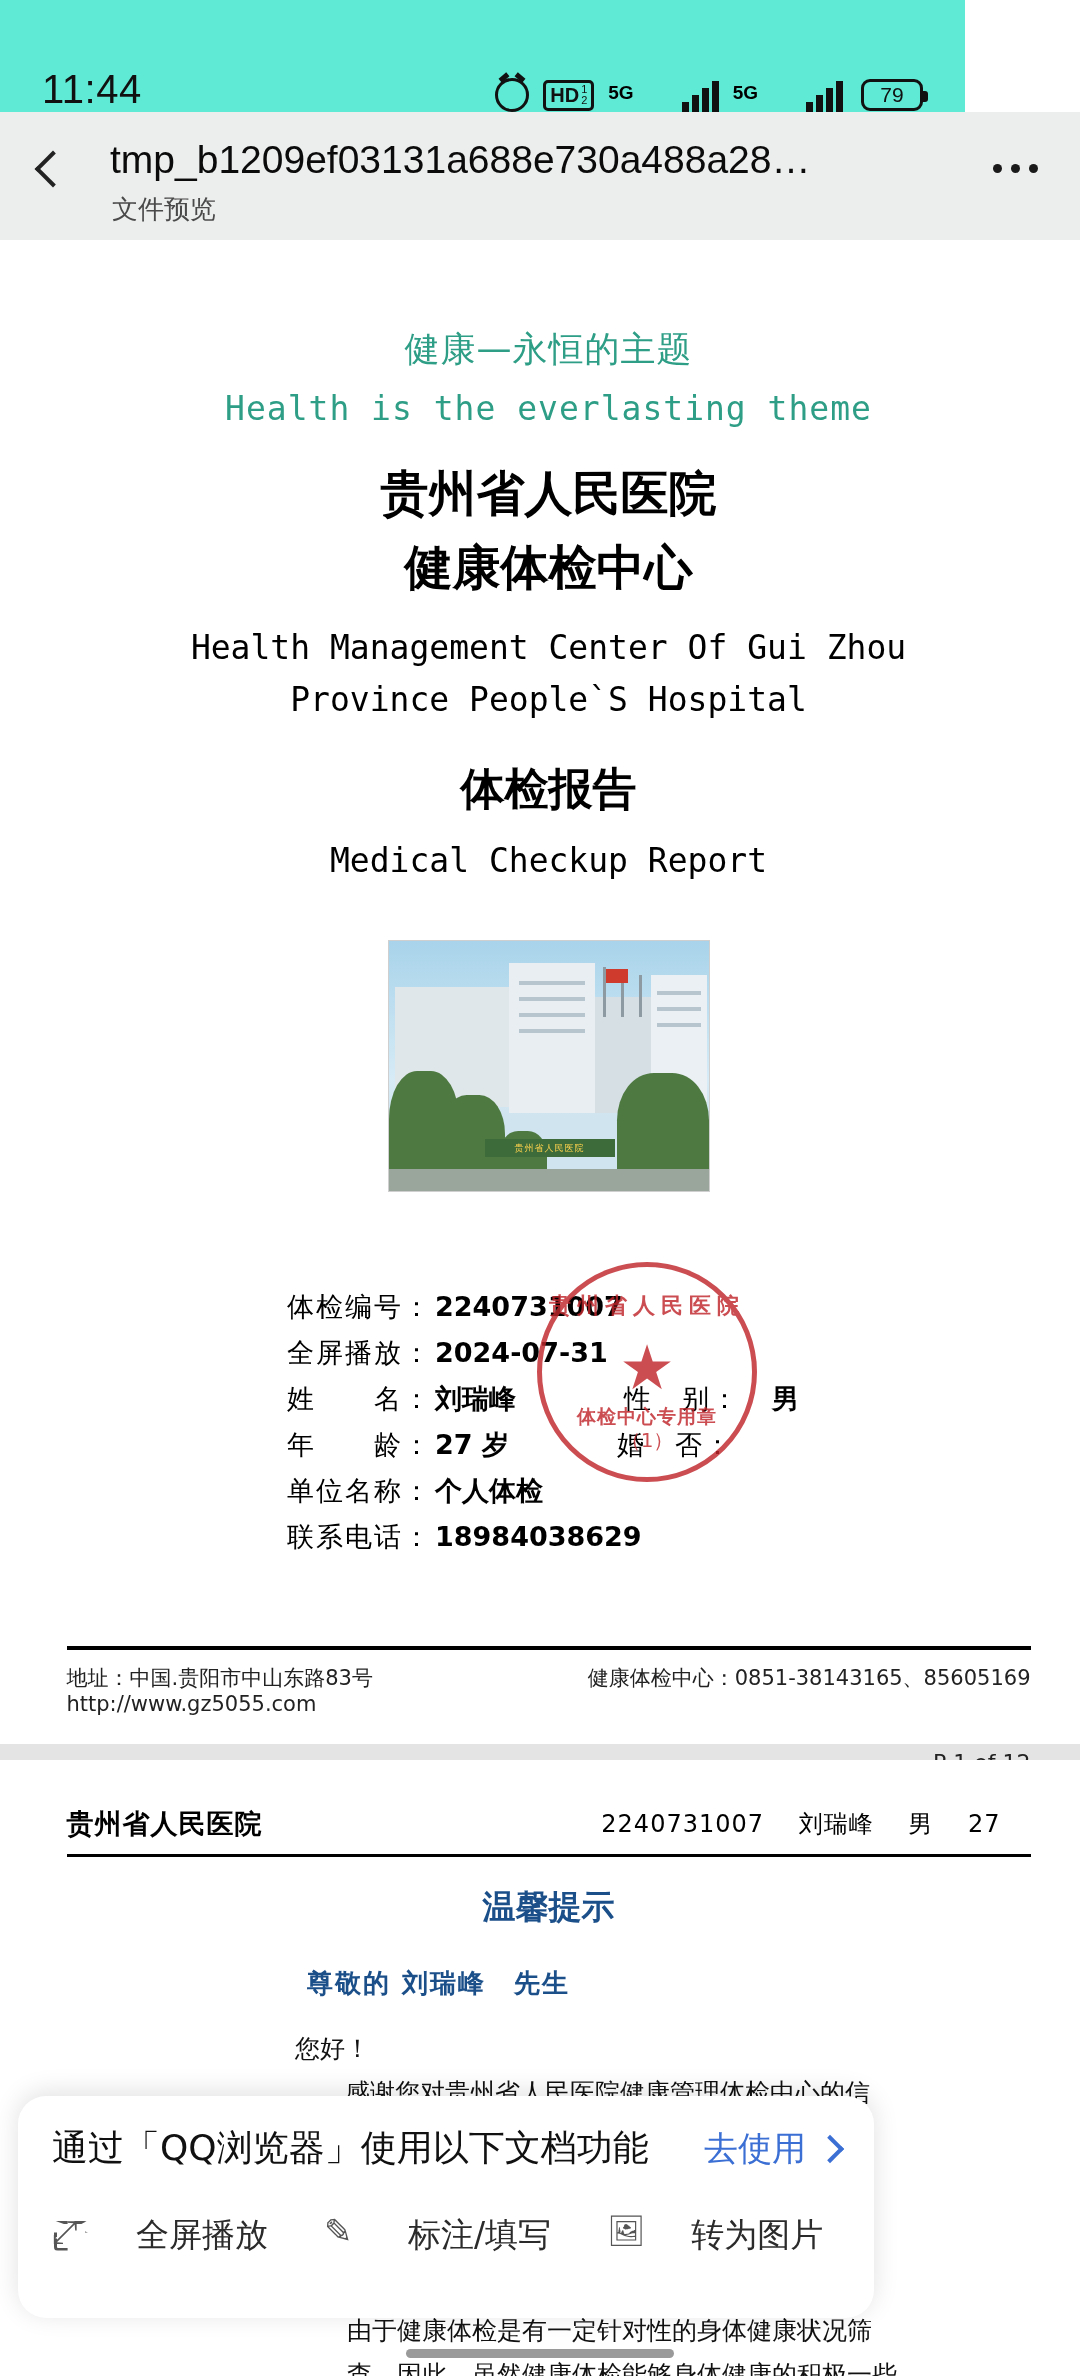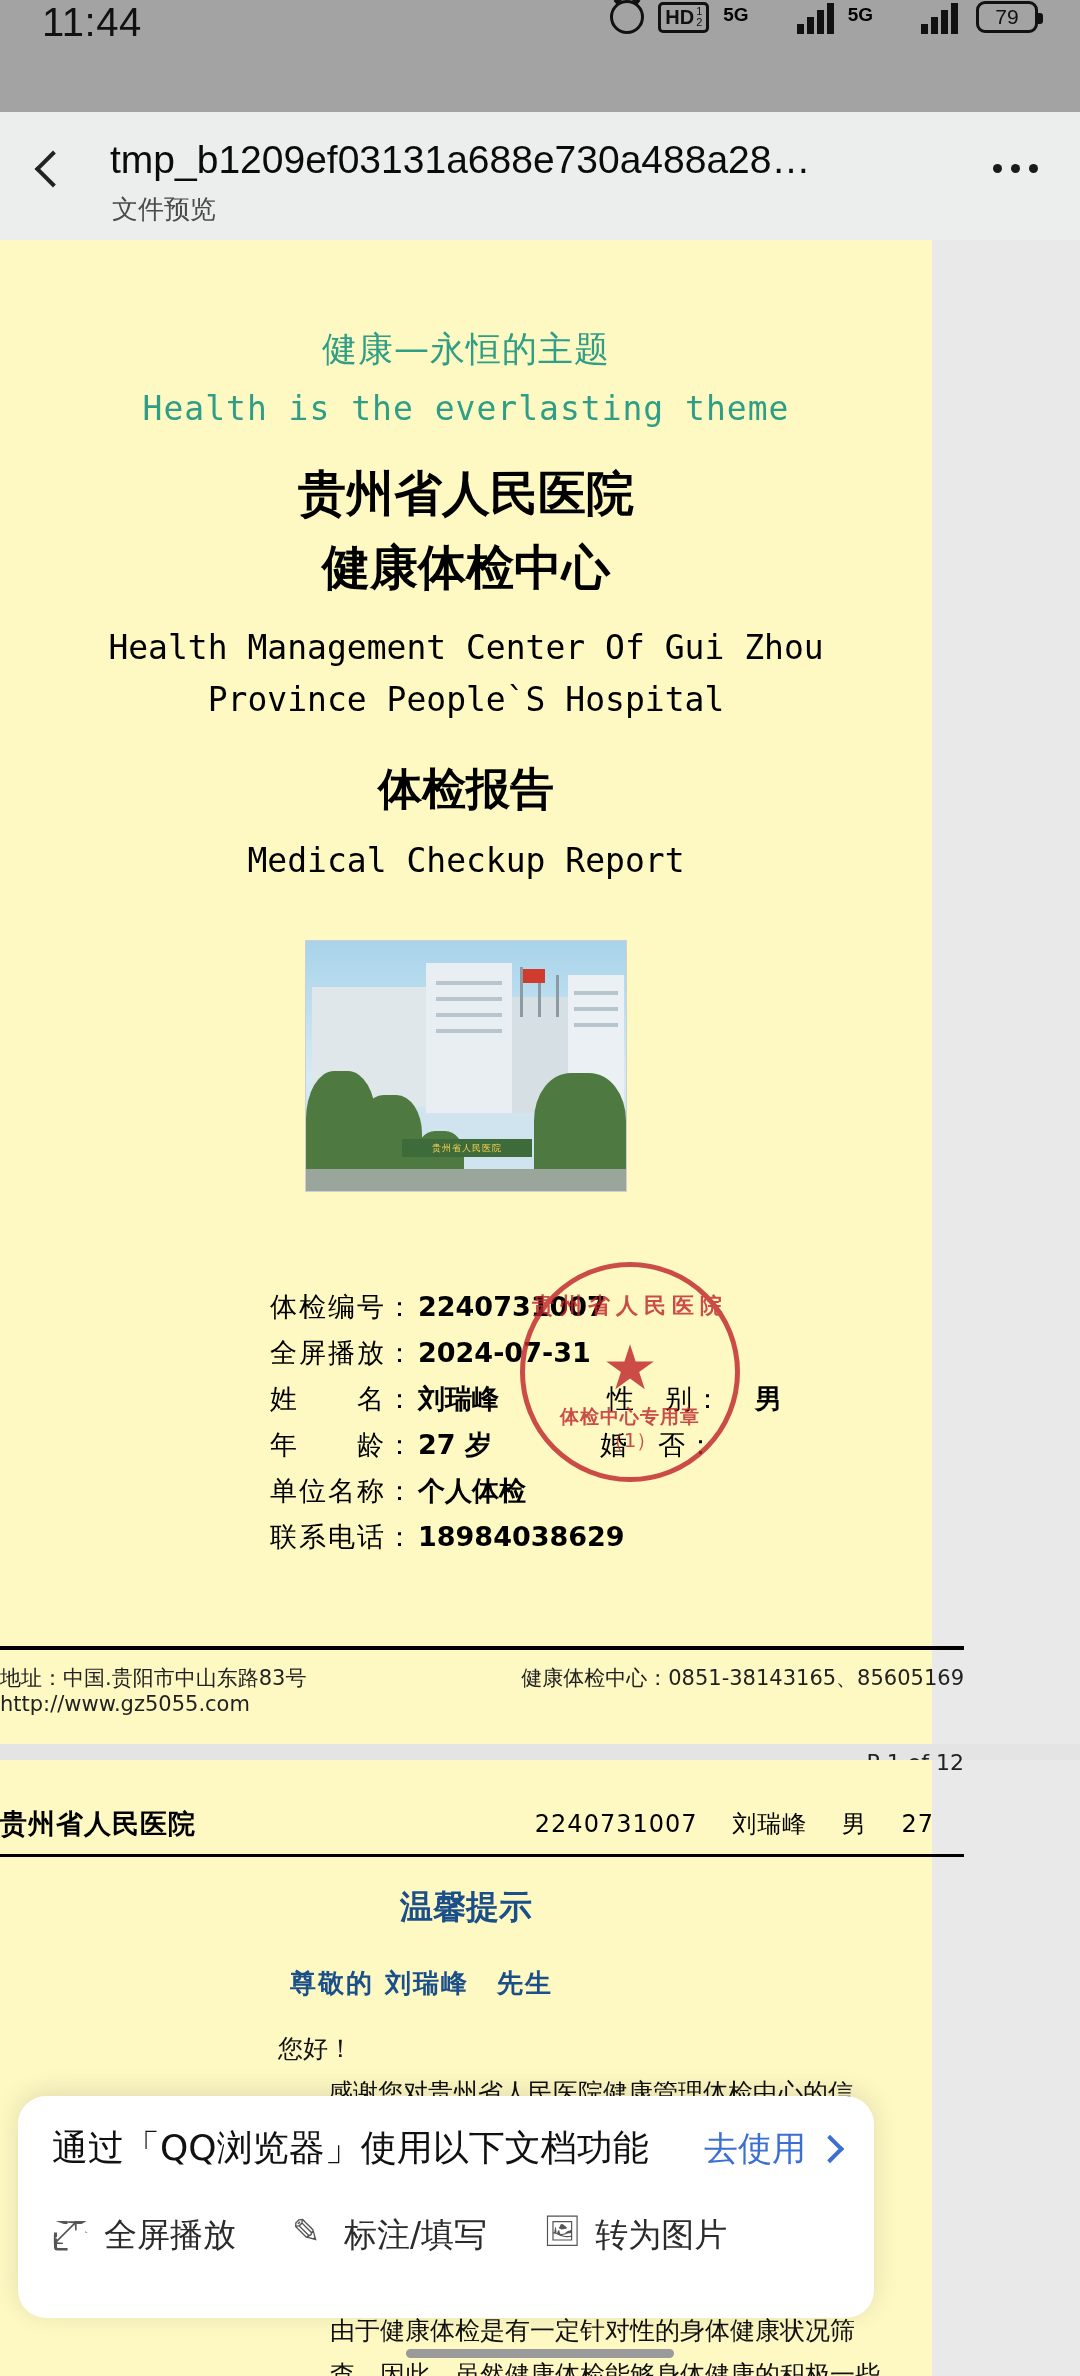--- a/index.html
+++ b/index.html
@@ -12,25 +12,25 @@
     height: 2376px;
     position: relative;
     font-family: "Liberation Sans", sans-serif;
     overflow: hidden;
   }
 
   
   .statusbar {
     position: absolute;
     top: 0; left: 0;
-    width: 1080px;
+    width: 965px;
     height: 112px;
-    background: #a3a3a3;
-    display: flex;
-    align-items: flex-start;
+    background: #5eead4;
+    display: flex;
+    align-items: flex-end;
     justify-content: space-between;
     padding: 0 42px;
     box-sizing: border-box;
   }
   .status-time {
     font-size: 40px;
     color: #111;
     letter-spacing: 0.5px;
   }
   .status-icons {
@@ -176,24 +176,25 @@
   
   .docwrap {
     position: absolute;
     top: 240px; left: 0;
     width: 1080px;
     height: 2136px;
     background: #e9e9e9;
     overflow: hidden;
   }
   .page {
-    background: #fef9c3;
-    width: 932px;
+    background: #ffffff;
+    width: 1080px;
     box-sizing: border-box;
     position: relative;
+    padding-left: 17px;
   }
   .page1 { height: 1504px; padding-top: 86px; }
   .gap { height: 16px; background: #e4e4e4; }
 
   .cn-head {
     text-align: center;
     color: #2e9e86;
     font-size: 35px;
     font-family: "DejaVu Sans", sans-serif;
     letter-spacing: 1px;
@@ -439,20 +440,21 @@
     align-items: center;
     margin-top: 40px;
     gap: 56px;
   }
   .act {
     display: flex;
     align-items: center;
     font-size: 33px;
     color: #2b2b2b;
     font-family: "DejaVu Sans", sans-serif;
+    gap: 32px;
   }
   .act .gi {
     width: 38px; height: 34px;
     margin-right: 14px;
     position: relative;
     display: inline-block;
   }
   .gi-full:before {
     content: "";
     position: absolute; inset: 2px;

